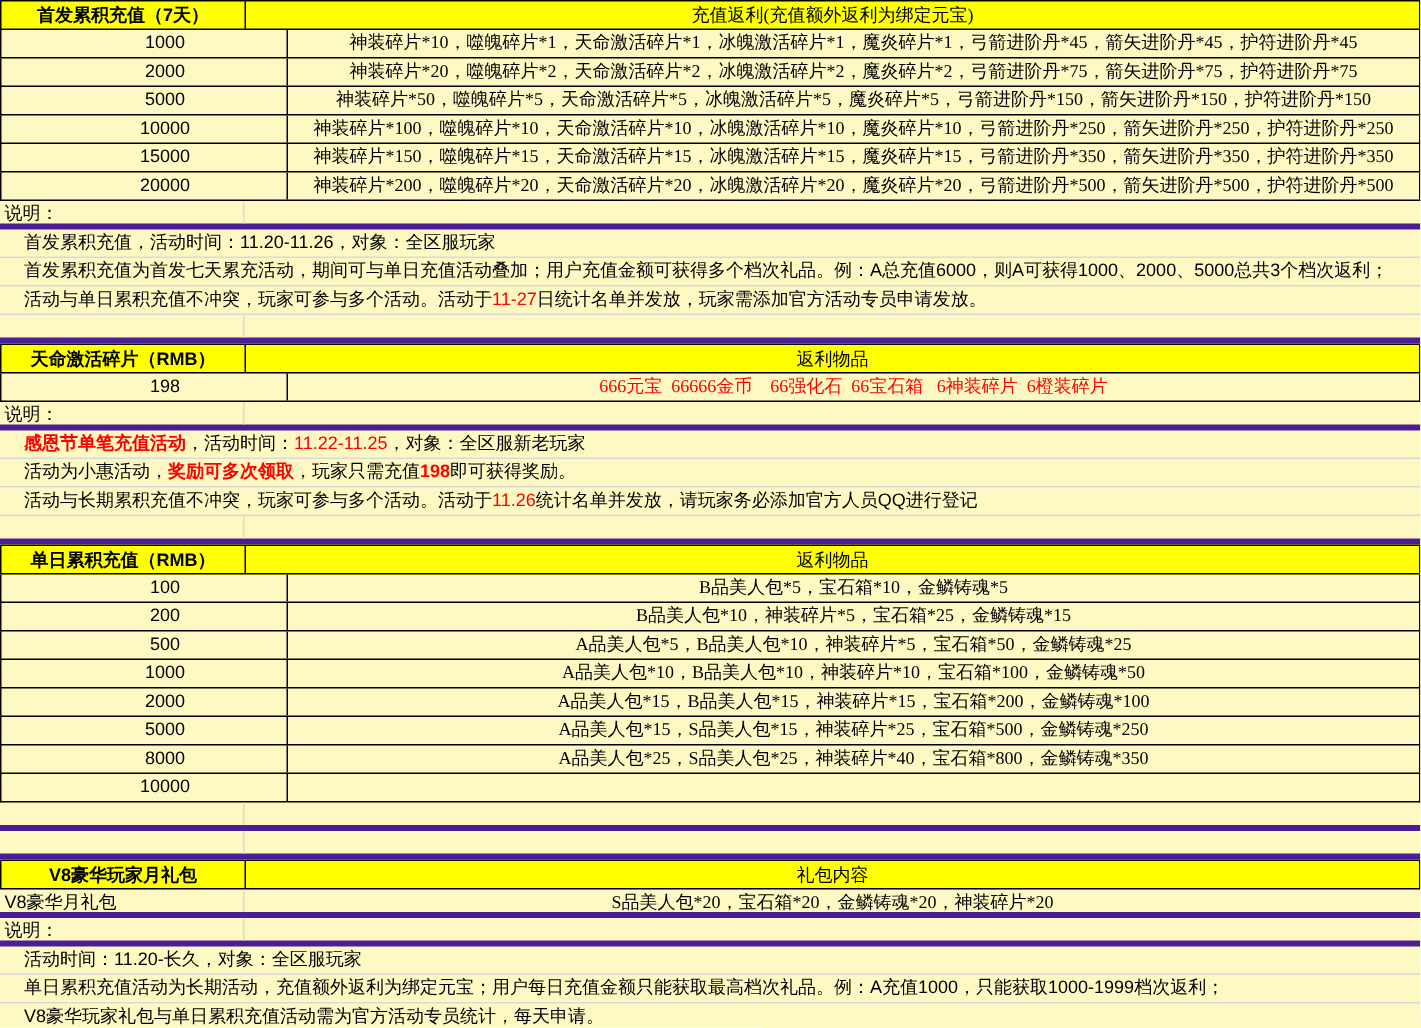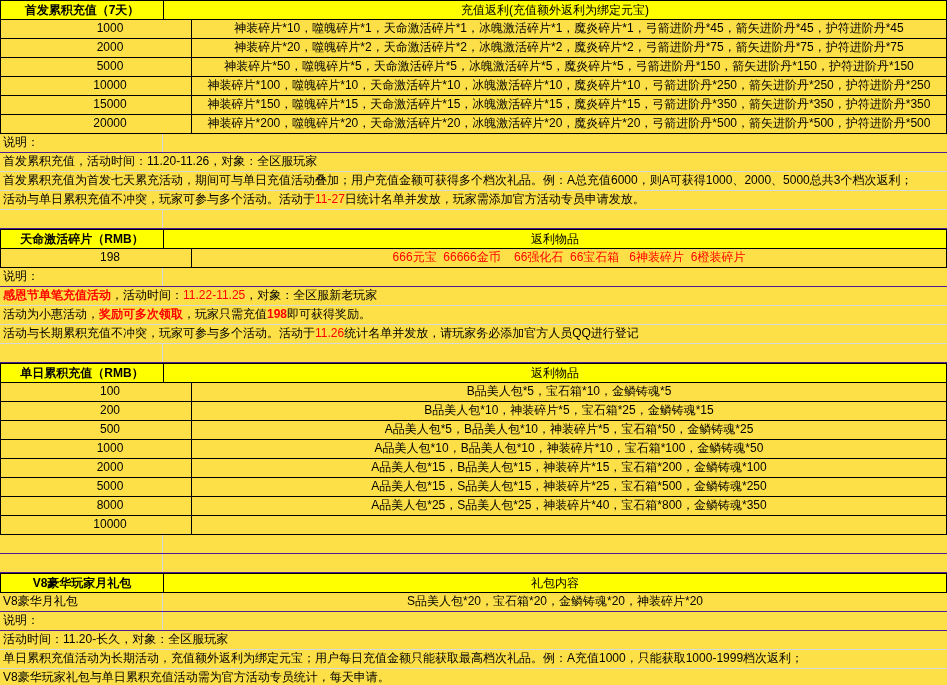--- a/index.html
+++ b/index.html
@@ -1,51 +1,51 @@
 <!DOCTYPE html>
 <html><head>
 <meta charset="utf-8">
 <style>
   * { margin:0; padding:0; box-sizing:border-box; }
   body { background:#ffffff; }
   #sheet {
-    width:947px; height:685px; background:#fde047; overflow:hidden;
+    width:947px; height:685px; background:#fef9c3; overflow:hidden;
     font-family:"Liberation Sans", sans-serif; font-size:12px; color:#000;
     white-space:nowrap;
   }
   .row { display:flex; }
   .c1 { width:163px; flex:0 0 163px; }
-  .c2 { flex:1 1 auto; min-width:0; }
+  .c2 { flex:1 1 auto; min-width:0;font-family:Liberation Serif, serif; }
   .center { text-align:center; }
   .left { text-align:left; padding-left:3px; }
   .bold { font-weight:bold; }
   .red { color:#ff0000; }
 
   
   .hrow {
     height:20px; line-height:18px; background:#ffff00;
     border:1px solid #000;
   }
   .hrow .c1 { border-right:1px solid #000; }
   .trow {
     height:19px; line-height:17px;
     border-left:1px solid #000; border-right:1px solid #000; border-bottom:1px solid #000;
   }
   .trow .c1 { border-right:1px solid #000;margin-left:28px; }
 
   
   .grow {
     height:19px; line-height:17px;
-    border-bottom:1px solid #4c1d95;
+    border-bottom:4px solid #4c1d95;
   }
   .grow .c1 { border-right:1px solid #d9d9d9; }
 
   
   .drow {
-    height:19px; line-height:17px; padding-left:3px;
+    height:19px; line-height:17px; padding-left:16px;
     border-bottom:1px solid #d9d9d9;
     overflow:hidden;
   }
   .pre { white-space:pre; }
 </style>
 </head>
 <body>
 
 <div id="sheet">
 

